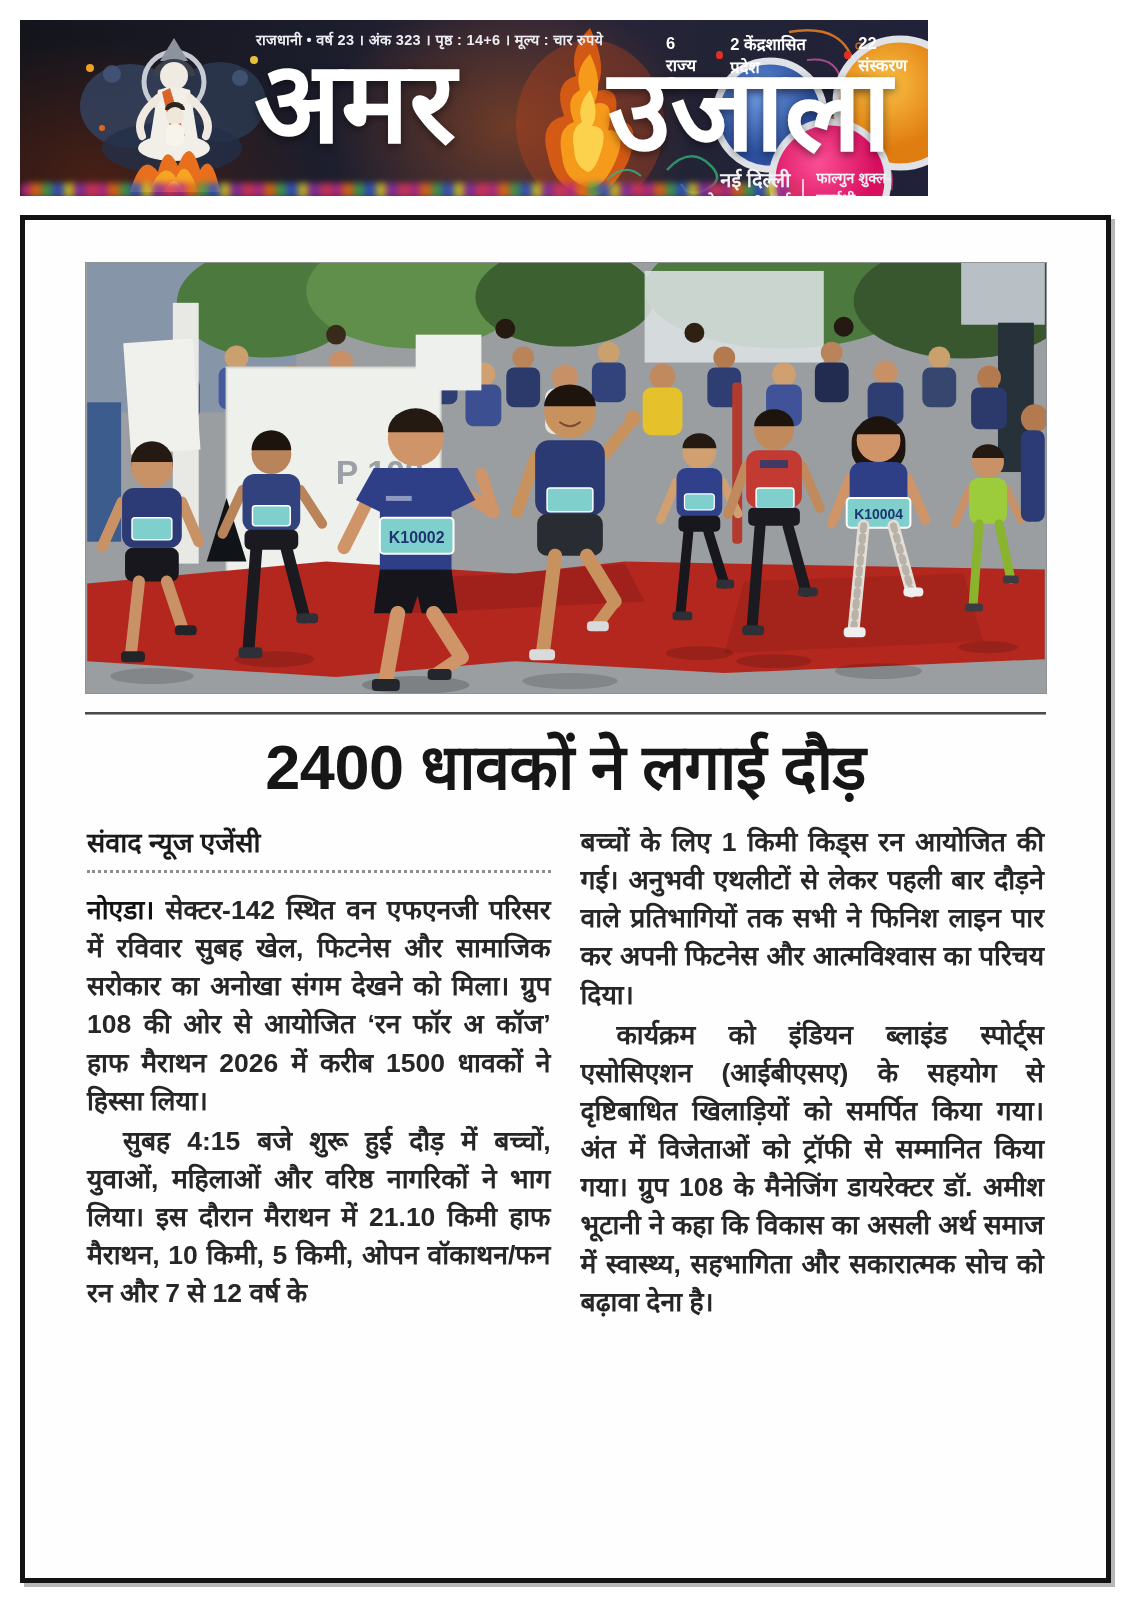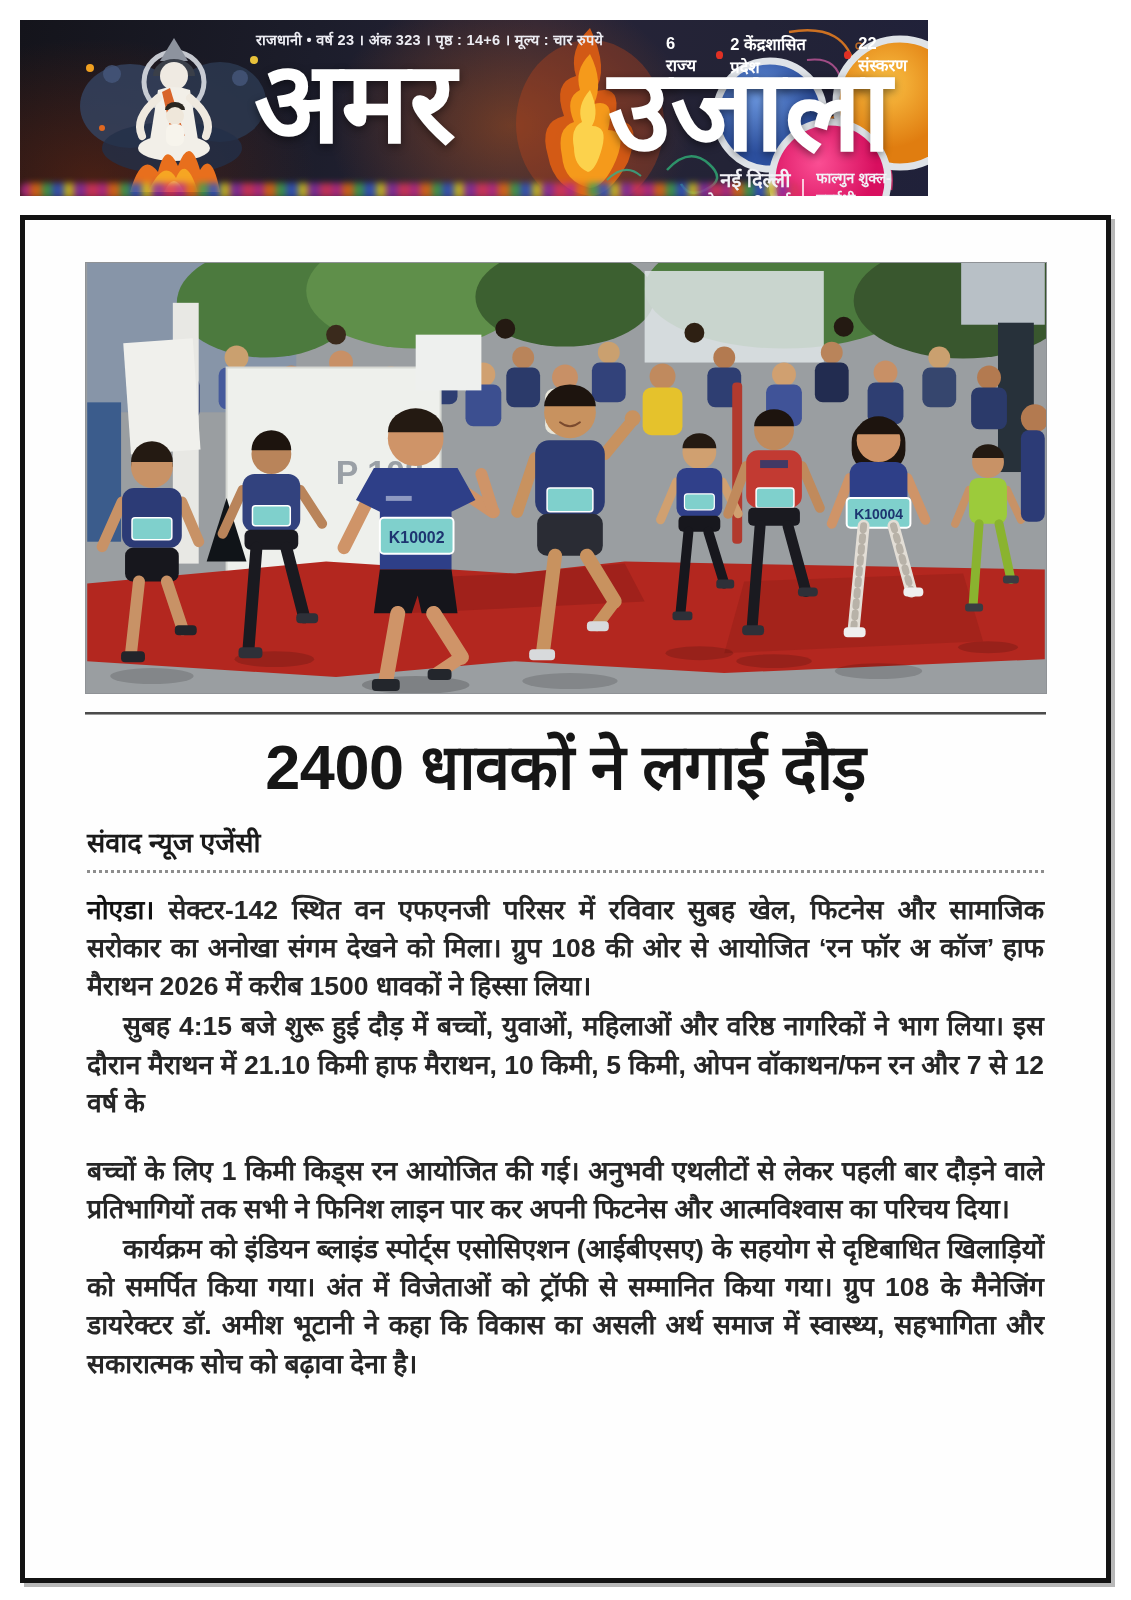--- a/index.html
+++ b/index.html
@@ -58,21 +58,21 @@
   }
   .photo-frame svg { display:block; }
   .caption { text-align:center; margin-top:16px; color:#151515; }
   .caption .cap-main { font-size:29px; font-weight:800; }
   .caption .src { font-size:22px; font-weight:800; color:#222; }
   .rule { height:3px; background:#4b4b4b; margin:18px 60px 0; border-bottom:1px solid #9a9a9a; }
   .headline {
     margin:12px 40px 0; text-align:center; font-size:63px; font-weight:800; color:#161616;
     letter-spacing:-.5px; line-height:1.3;
   }
-  .cols { display:flex; gap:30px; margin:14px 62px 0;flex-direction:column; }
+  .cols { display:flex; gap:30px; margin:14px 62px 0; }
   .col { flex:1 1 0; }
   .byline { font-size:27px; font-weight:800; color:#1a1a1a; }
   .byline-rule { border-top:3px dotted #8d8d8d; margin:10px 0 18px; }
   .para {
     font-size:26.5px; line-height:1.44; font-weight:600; color:#262626;
     text-align:justify; text-justify:inter-word;
   }
   .para + .para { margin-top:2px; }
   .para.indent { text-indent:36px; }
   .dateline { font-weight:800; color:#111; }

